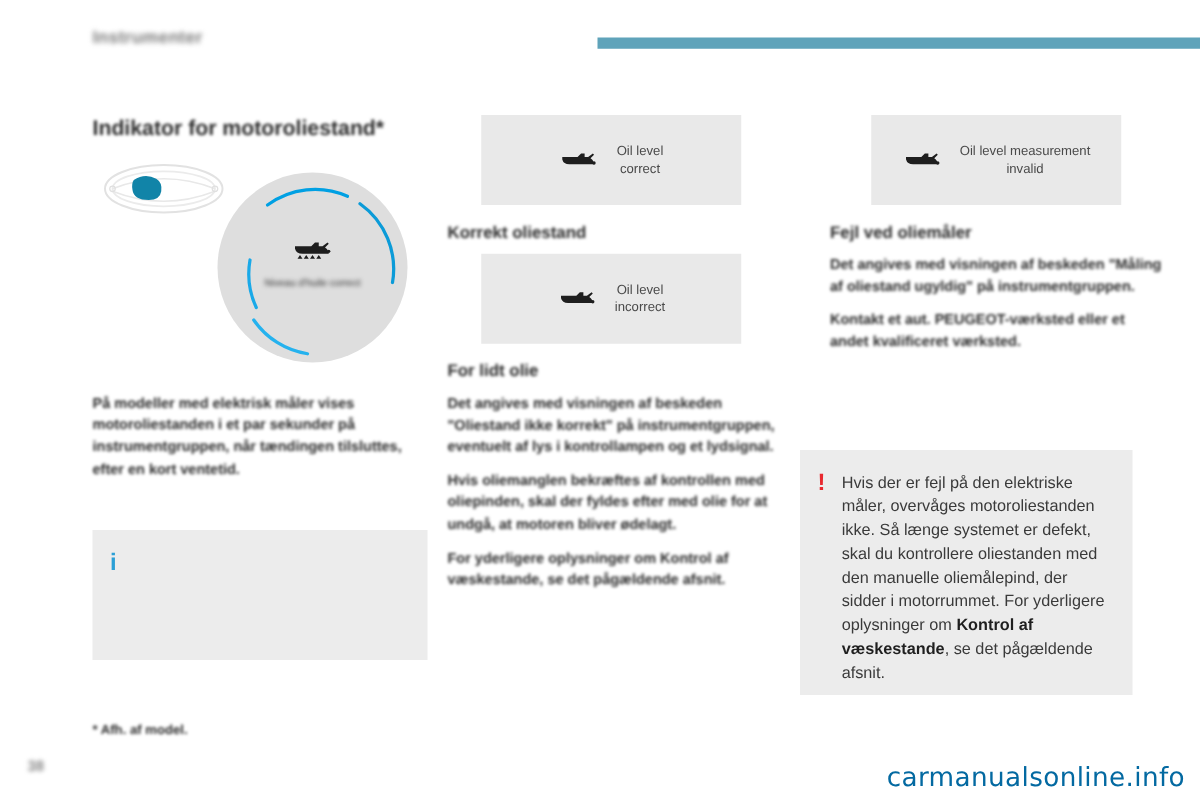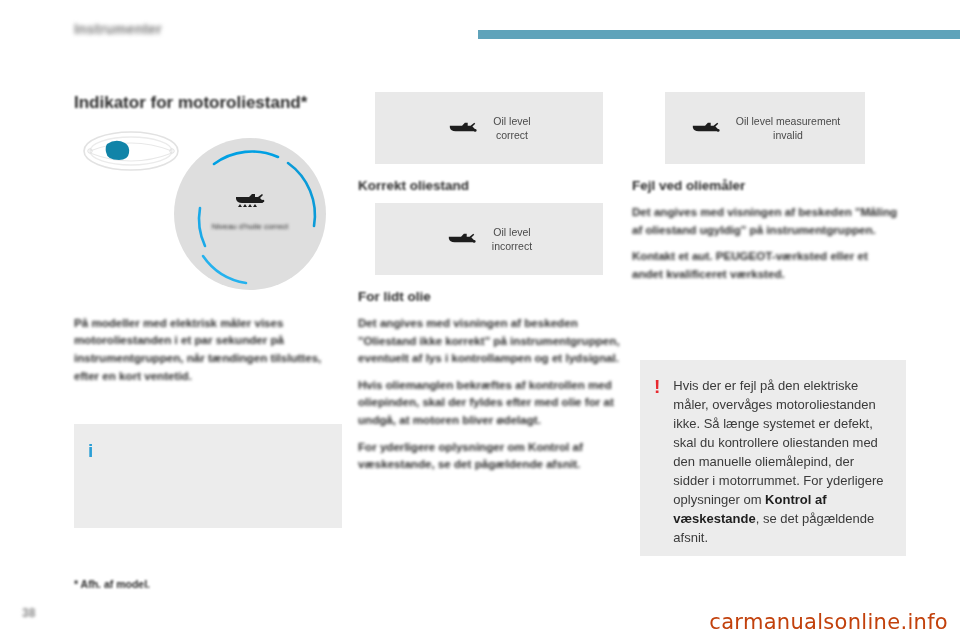--- a/index.html
+++ b/index.html
@@ -39,21 +39,21 @@
     background: #5fa3ba;
   }
 
   
   .col {
     position: absolute;
     top: 92px;
   }
   .col-left   { left: 74px;  width: 268px; }
   .col-mid    { left: 358px; width: 262px; }
-  .col-right  { left: 632px; width: 266px; }
+  .col-right  { left: 664px; width: 266px; }
 
   
   .section-title {
     font-size: 17px;
     font-weight: bold;
     color: #2b2b2b;
     line-height: 1.28;
     margin: 0 0 10px 0;
     filter: blur(1.25px);
   }
@@ -112,21 +112,21 @@
     color: #2b2b2b;
     filter: blur(1.35px);
     margin: 0;
   }
   .body-copy p { margin: 0 0 9px 0; }
   .body-copy p:last-child { margin-bottom: 0; }
 
   
   .msg-panel {
     background: #e9e9e9;
-    width: 228px;
+    width: 208px;
     height: 72px;
     display: flex;
     align-items: center;
     justify-content: center;
     gap: 14px;
     margin: 0 0 14px 0;
     padding: 0 6px;
     box-sizing: border-box;
   }
   .msg-panel.wide { width: 200px; }
@@ -189,21 +189,21 @@
     left: 22px; top: 606px;
     font-size: 12px;
     font-weight: bold;
     color: #8a8a8a;
     filter: blur(1.6px);
   }
   .watermark {
     position: absolute;
     right: 12px; bottom: 6px;
     font-size: 21px;
-    color: #c2410c;
+    color: #0369a1;
     letter-spacing: .3px;
     font-family: "DejaVu Sans", sans-serif;
   }
 </style>
 </head>
 <body>
 
 <div class="page-header">
   <div class="header-title">Instrumenter</div>
   <div class="header-bar"></div>

